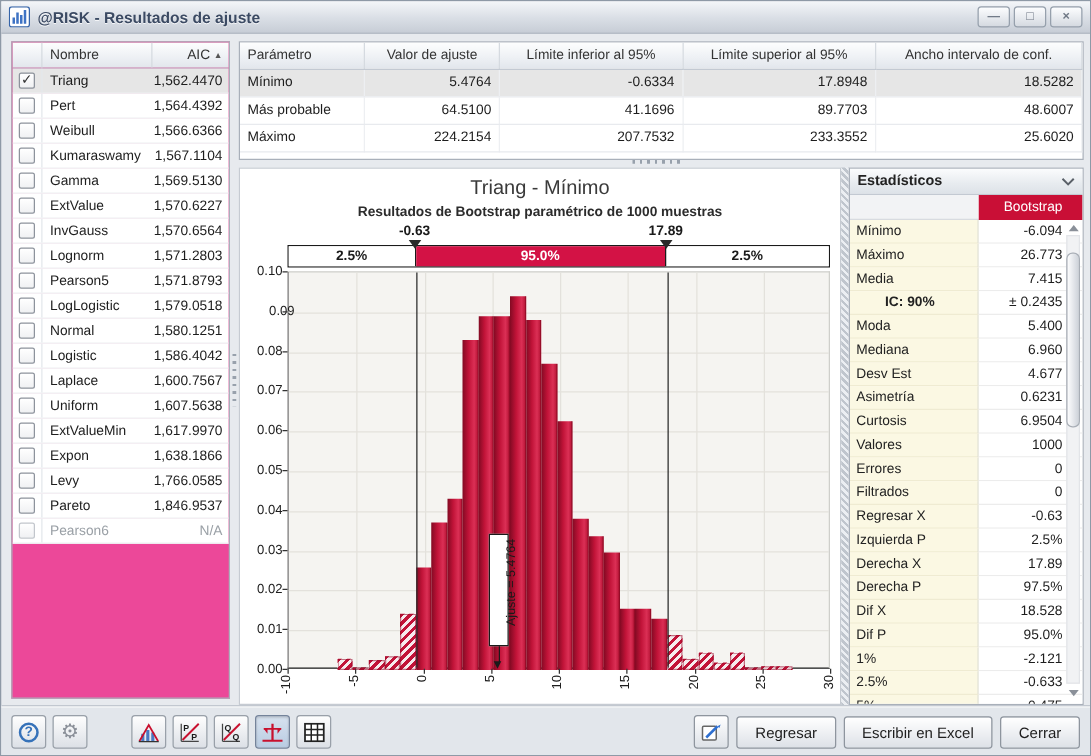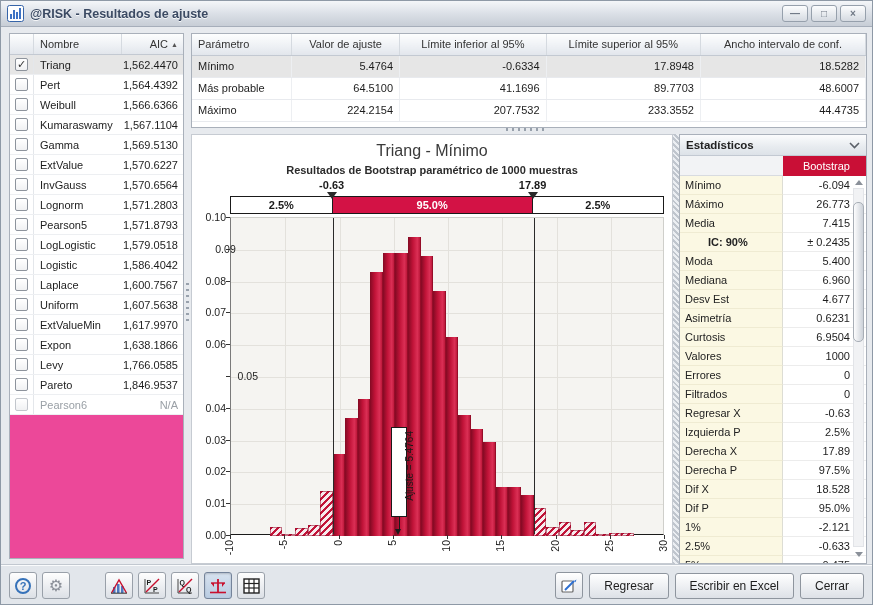--- a/index.html
+++ b/index.html
@@ -231,20 +231,27 @@
           <div class="c1">
             <div class="cbx"></div>
           </div>
           <div class="c2">LogLogistic</div>
           <div class="c3">1,579.0518</div>
         </div>
         <div class="fl-row">
           <div class="c1">
             <div class="cbx"></div>
           </div>
+          <div class="c2">Normal</div>
+          <div class="c3">1,580.1251</div>
+        </div>
+        <div class="fl-row">
+          <div class="c1">
+            <div class="cbx"></div>
+          </div>
           <div class="c2">Logistic</div>
           <div class="c3">1,586.4042</div>
         </div>
         <div class="fl-row">
           <div class="c1">
             <div class="cbx"></div>
           </div>
           <div class="c2">Laplace</div>
           <div class="c3">1,600.7567</div>
         </div>
@@ -321,21 +328,21 @@
             <td>64.5100</td>
             <td>41.1696</td>
             <td>89.7703</td>
             <td>48.6007</td>
           </tr>
           <tr>
             <td>Máximo</td>
             <td>224.2154</td>
             <td>207.7532</td>
             <td>233.3552</td>
-            <td>44.4735</td>
+            <td>25.6020</td>
           </tr>
         </tbody>
     </table>
   </div>
   <div class="hgrip"></div>
 
   <div class="chart-panel">
     <div class="c-title">Triang - Mínimo</div>
     <div class="c-sub">Resultados de Bootstrap paramétrico de 1000 muestras</div>
     <div class="delim-label" id="dl-left" style="left: 139.664px;">-0.63</div>
@@ -405,21 +412,21 @@
         <div class="ylab" style="left: 1px; top: 394px;">0.00</div>
         <div class="ytick" style="top: 400px;"></div>
         <div class="ylab" style="left: 1px; top: 362.2px;">0.01</div>
         <div class="ytick" style="top: 368.2px;"></div>
         <div class="ylab" style="left: 1px; top: 330.4px;">0.02</div>
         <div class="ytick" style="top: 336.4px;"></div>
         <div class="ylab" style="left: 1px; top: 298.6px;">0.03</div>
         <div class="ytick" style="top: 304.6px;"></div>
         <div class="ylab" style="left: 1px; top: 266.8px;">0.04</div>
         <div class="ytick" style="top: 272.8px;"></div>
-        <div class="ylab" style="left: 1px; top: 235px; margin-left: 32px;">0.05</div>
+        <div class="ylab" style="left: 1px; top: 235px;">0.05</div>
         <div class="ytick" style="top: 241px;"></div>
         <div class="ylab" style="left: 1px; top: 203.2px;">0.06</div>
         <div class="ytick" style="top: 209.2px;"></div>
         <div class="ylab" style="left: 1px; top: 171.4px;">0.07</div>
         <div class="ytick" style="top: 177.4px;"></div>
         <div class="ylab" style="left: 1px; top: 139.6px;">0.08</div>
         <div class="ytick" style="top: 145.6px;"></div>
         <div class="ylab" style="left: 17px; top: 107.8px; text-align: center;">0.09</div>
         <div class="ytick" style="top: 113.8px;"></div>
         <div class="ylab" style="left: 1px; top: 76px;">0.10</div>

